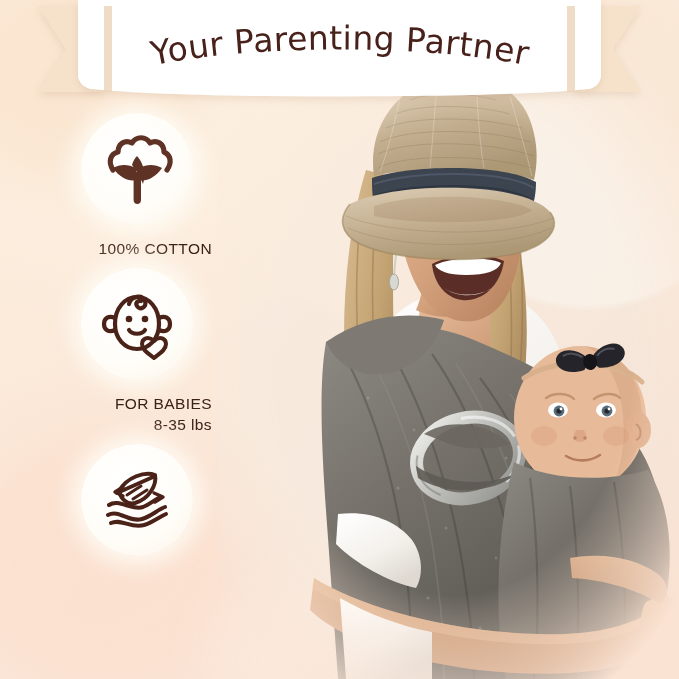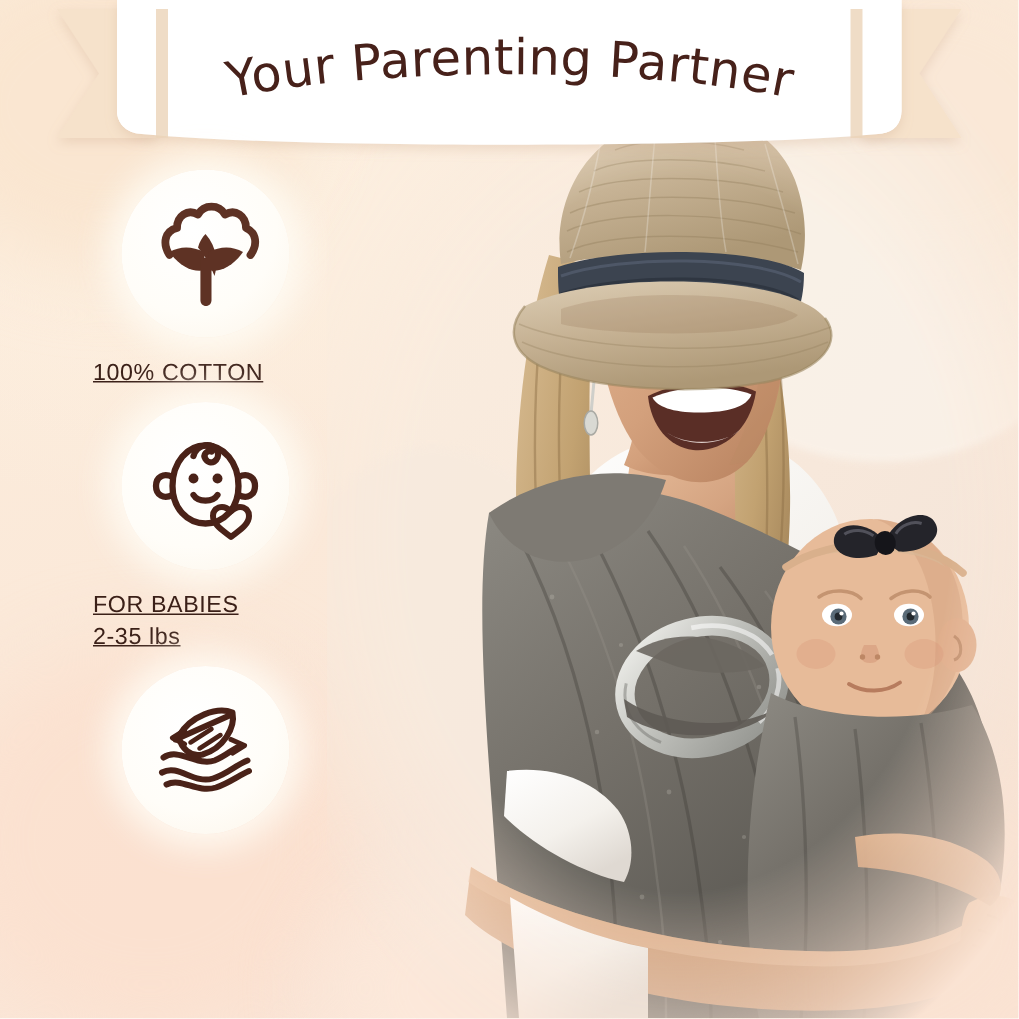--- a/index.html
+++ b/index.html
@@ -48,26 +48,25 @@
   .feature{position:relative;width:150px;margin-bottom:9px;}
   .badge{
     width:112px;height:112px;margin:0 auto;border-radius:50%;
     background:
       radial-gradient(circle at 42% 36%, #FFFFFF 0%, #FFFDF8 58%, #FCF4E8 100%);
     box-shadow:0 0 22px 10px rgba(255,253,246,.85);
     display:flex;align-items:center;justify-content:center;
   }
   .badge svg{display:block;}
   .f-label{
-    margin-top:14px;text-align:left;
+    margin-top:14px;text-align:right;
     font-family:"Liberation Sans", sans-serif;
     font-size:15.5px;letter-spacing:.4px;
     color:#3B2018;line-height:1.32;
     white-space:pre-line;
-    text-decoration:underline;
   }
   .f2 .badge{margin-top:4px;}
 </style>
 </head>
 <body>
 
 <div id="stage">
 
   <div class="blotch b1"></div>
   <div class="blotch b2"></div>
@@ -435,21 +434,21 @@
             <circle cx="47" cy="34" r="3.3" fill="#4A2218"></circle>
 
             <g transform="translate(56,52)">
               <path d="M0 4 C-6 -2 -12 2 -12 7 C-12 13 -5 17 0 21
                        C5 17 12 13 12 7 C12 2 6 -2 0 4 Z" fill="none" stroke="#4A2218" stroke-width="4" stroke-linejoin="round"></path>
             </g>
           </svg>
         </span>
       </div>
       <div class="f-label">FOR BABIES
-2-35 lbs</div>
+8-35 lbs</div>
     </div>
 
     <div class="feature f3">
       <div class="badge">
         <span>
           <svg width="80" height="70" viewBox="0 0 80 70" xmlns="http://www.w3.org/2000/svg">
             <g fill="none" stroke="#4A2218" stroke-width="4" stroke-linecap="round" stroke-linejoin="round">
 
               <path d="M22 26 C30 12 48 6 58 10 C60 20 52 34 38 38 C30 40 24 34 22 26 Z"></path>
 

